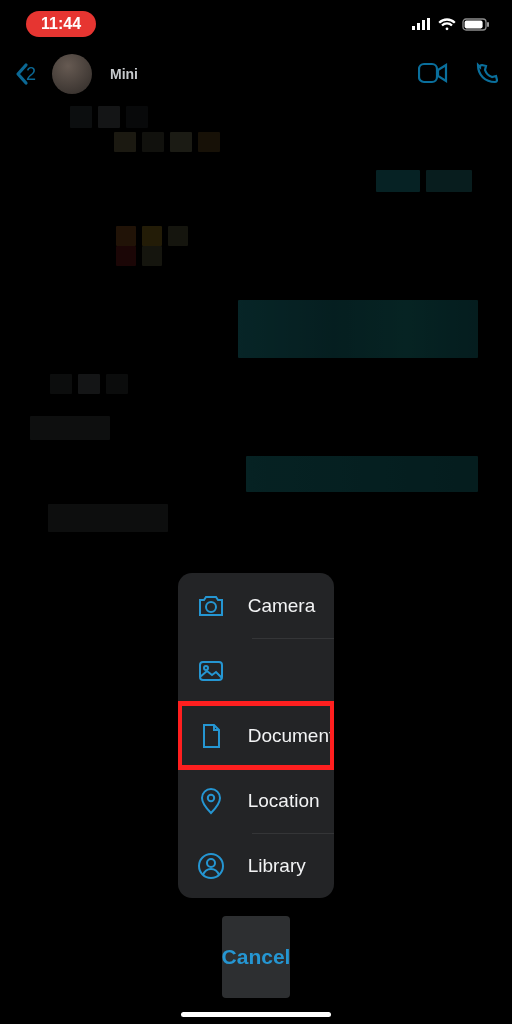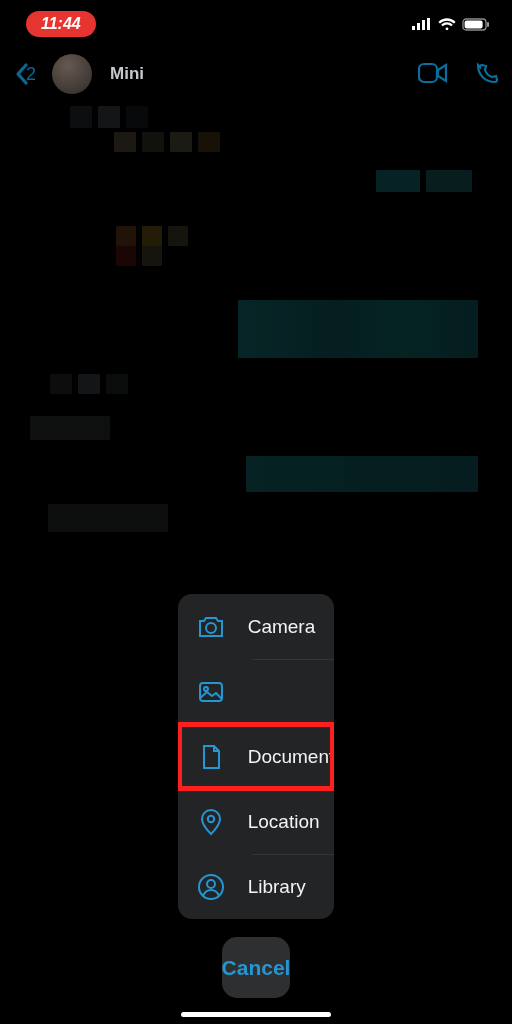--- a/index.html
+++ b/index.html
@@ -22,21 +22,20 @@
       color: #fff;
       z-index: 20;
     }
     .time-pill {
       background: #e63531;
       color: #fff;
       font-size: 16px;
       font-weight: 600;
       padding: 4px 15px;
       border-radius: 15px;
-      font-style: italic;
     }
     .sb-right { display: flex; align-items: center; gap: 6px; }
     .sb-icon { fill: #fff; }
     .nav-bar {
       position: absolute;
       top: 48px; left: 0; right: 0;
       height: 52px;
       display: flex;
       align-items: center;
       padding: 0 14px;
@@ -44,21 +43,21 @@
       z-index: 18;
     }
     .back-wrap { display: flex; align-items: center; color: #0b6894; }
     .back-num { color:#0b6894; font-size:18px; margin-left:-3px; }
     .avatar {
       width: 40px; height: 40px; border-radius: 50%;
       background: radial-gradient(circle at 40% 30%, #665a52, #2f2a27);
       display: flex; align-items: center; justify-content: center;
       margin-left: 6px;
     }
-    .contact-name { color:#c6c9cc; font-size:17px; font-weight:600; margin-left:8px; }
+    .contact-name { color:#c6c9cc; font-size:14px; font-weight:600; margin-left:8px; }
     .nav-actions { margin-left: auto; display:flex; gap:26px; }
     .nav-icon { stroke:#0a6f9c; fill:none; stroke-width:2.2; }
     .chat-blur {
       position: absolute;
       top: 96px; left: 10px; right: 10px; bottom: 0;
       filter: blur(0.7px);
       z-index: 1;
     }
     .chat-blur .row { position:absolute; display:flex; gap:6px; }
     .px { border-radius:1px; }
@@ -91,22 +90,22 @@
     .sheet-icon { width:30px; height:30px; stroke:#2596d2; fill:none; stroke-width:2; }
     .sheet-label { color:#f2f3f4; font-size:19px; font-weight:400; }
     .highlight {
       position:absolute; left:-1px; right:-1px; top:128px;
       height:69px;
       border:5px solid #ff1f1f;
       pointer-events:none;
     }
     .cancel-btn {
       background:#2d2f31;
-      border-radius:15px;
-      height:61px;
+      border-radius:4px;
+      height:82px;
       display:flex; align-items:center; justify-content:center;
       color:#2596d2;
       font-size:21px;
       font-weight:600;
       cursor:pointer;
     }
     .home-indicator {
       position:absolute; bottom:7px; left:50%; transform:translateX(-50%);
       width:150px; height:5px; background:#fff; border-radius:3px; z-index:30;
     }

